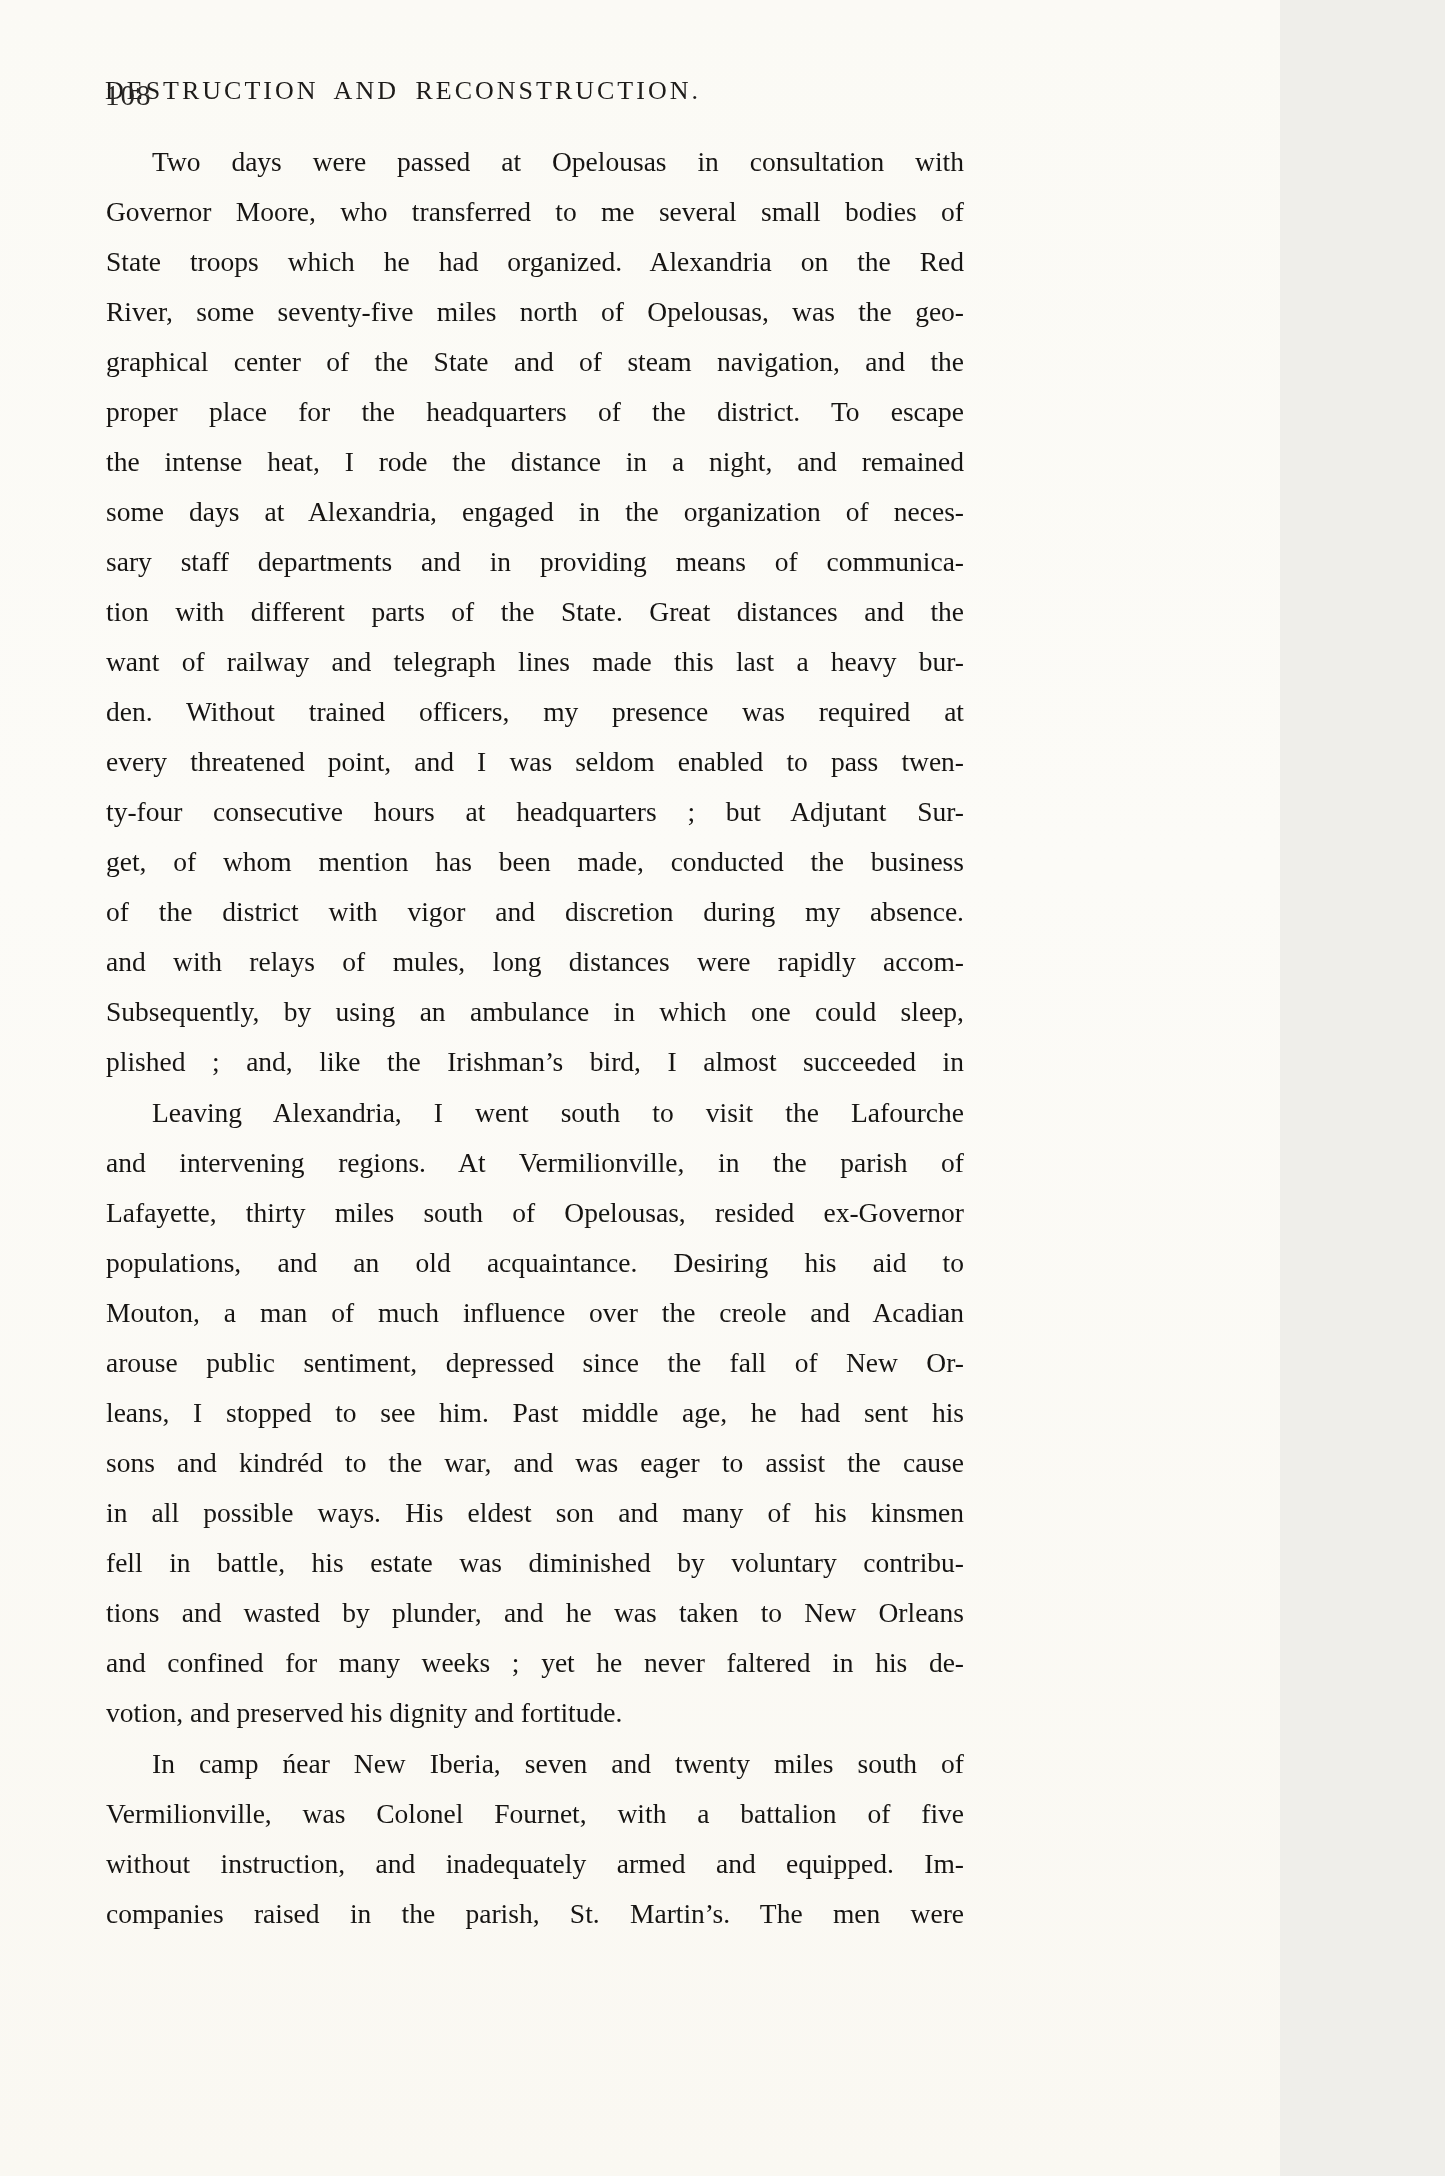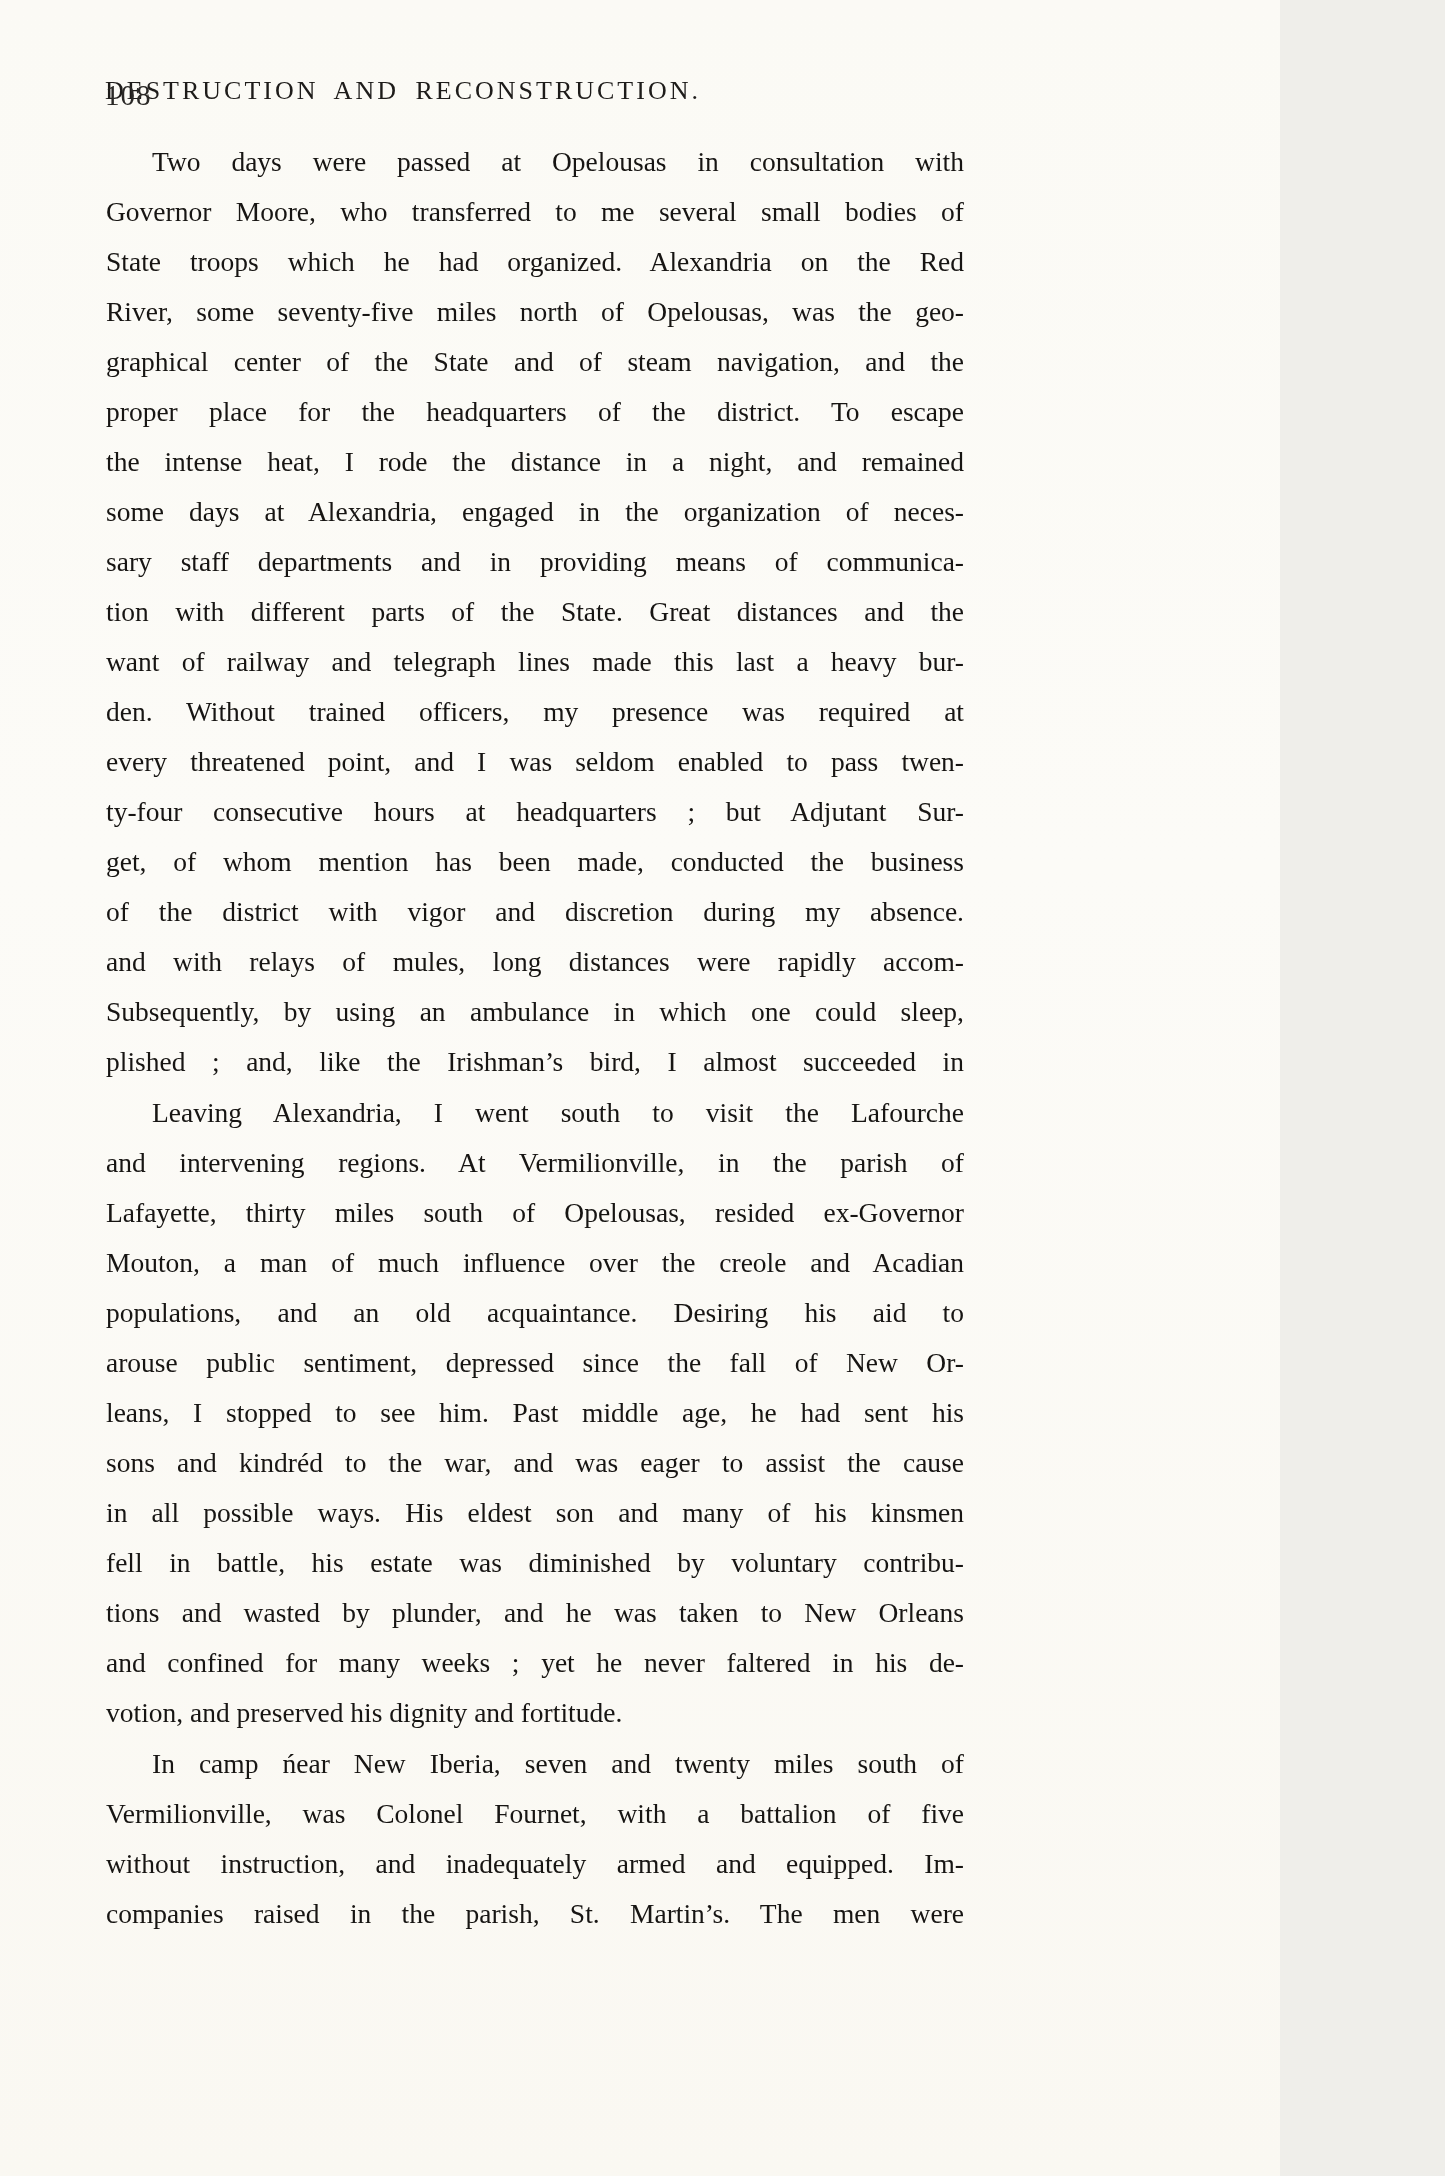--- a/index.html
+++ b/index.html
@@ -93,22 +93,22 @@
         <div class="line">get, of whom mention has been made, conducted the business</div>
         <div class="line">of the district with vigor and discretion during my absence.</div>
         <div class="line">and with relays of mules, long distances were rapidly accom-</div>
         <div class="line">Subsequently, by using an ambulance in which one could sleep,</div>
         <div class="line">plished ; and, like the Irishman’s bird, I almost succeeded in</div>
       </div>
       <div class="paragraph">
         <div class="line first">Leaving Alexandria, I went south to visit the Lafourche</div>
         <div class="line">and intervening regions.  At Vermilionville, in the parish of</div>
         <div class="line">Lafayette, thirty miles south of Opelousas, resided ex-Governor</div>
+        <div class="line">populations, and an old acquaintance.  Desiring his aid to</div>
         <div class="line">Mouton, a man of much influence over the creole and Acadian</div>
-        <div class="line">populations, and an old acquaintance.  Desiring his aid to</div>
         <div class="line">arouse public sentiment, depressed since the fall of New Or-</div>
         <div class="line">leans, I stopped to see him.  Past middle age, he had sent his</div>
         <div class="line">sons and kindréd to the war, and was eager to assist the cause</div>
         <div class="line">in all possible ways.  His eldest son and many of his kinsmen</div>
         <div class="line">fell in battle, his estate was diminished by voluntary contribu-</div>
         <div class="line">tions and wasted by plunder, and he was taken to New Orleans</div>
         <div class="line">and confined for many weeks ; yet he never faltered in his de-</div>
         <div class="line last">votion, and preserved his dignity and fortitude.</div>
       </div>
       <div class="paragraph">

